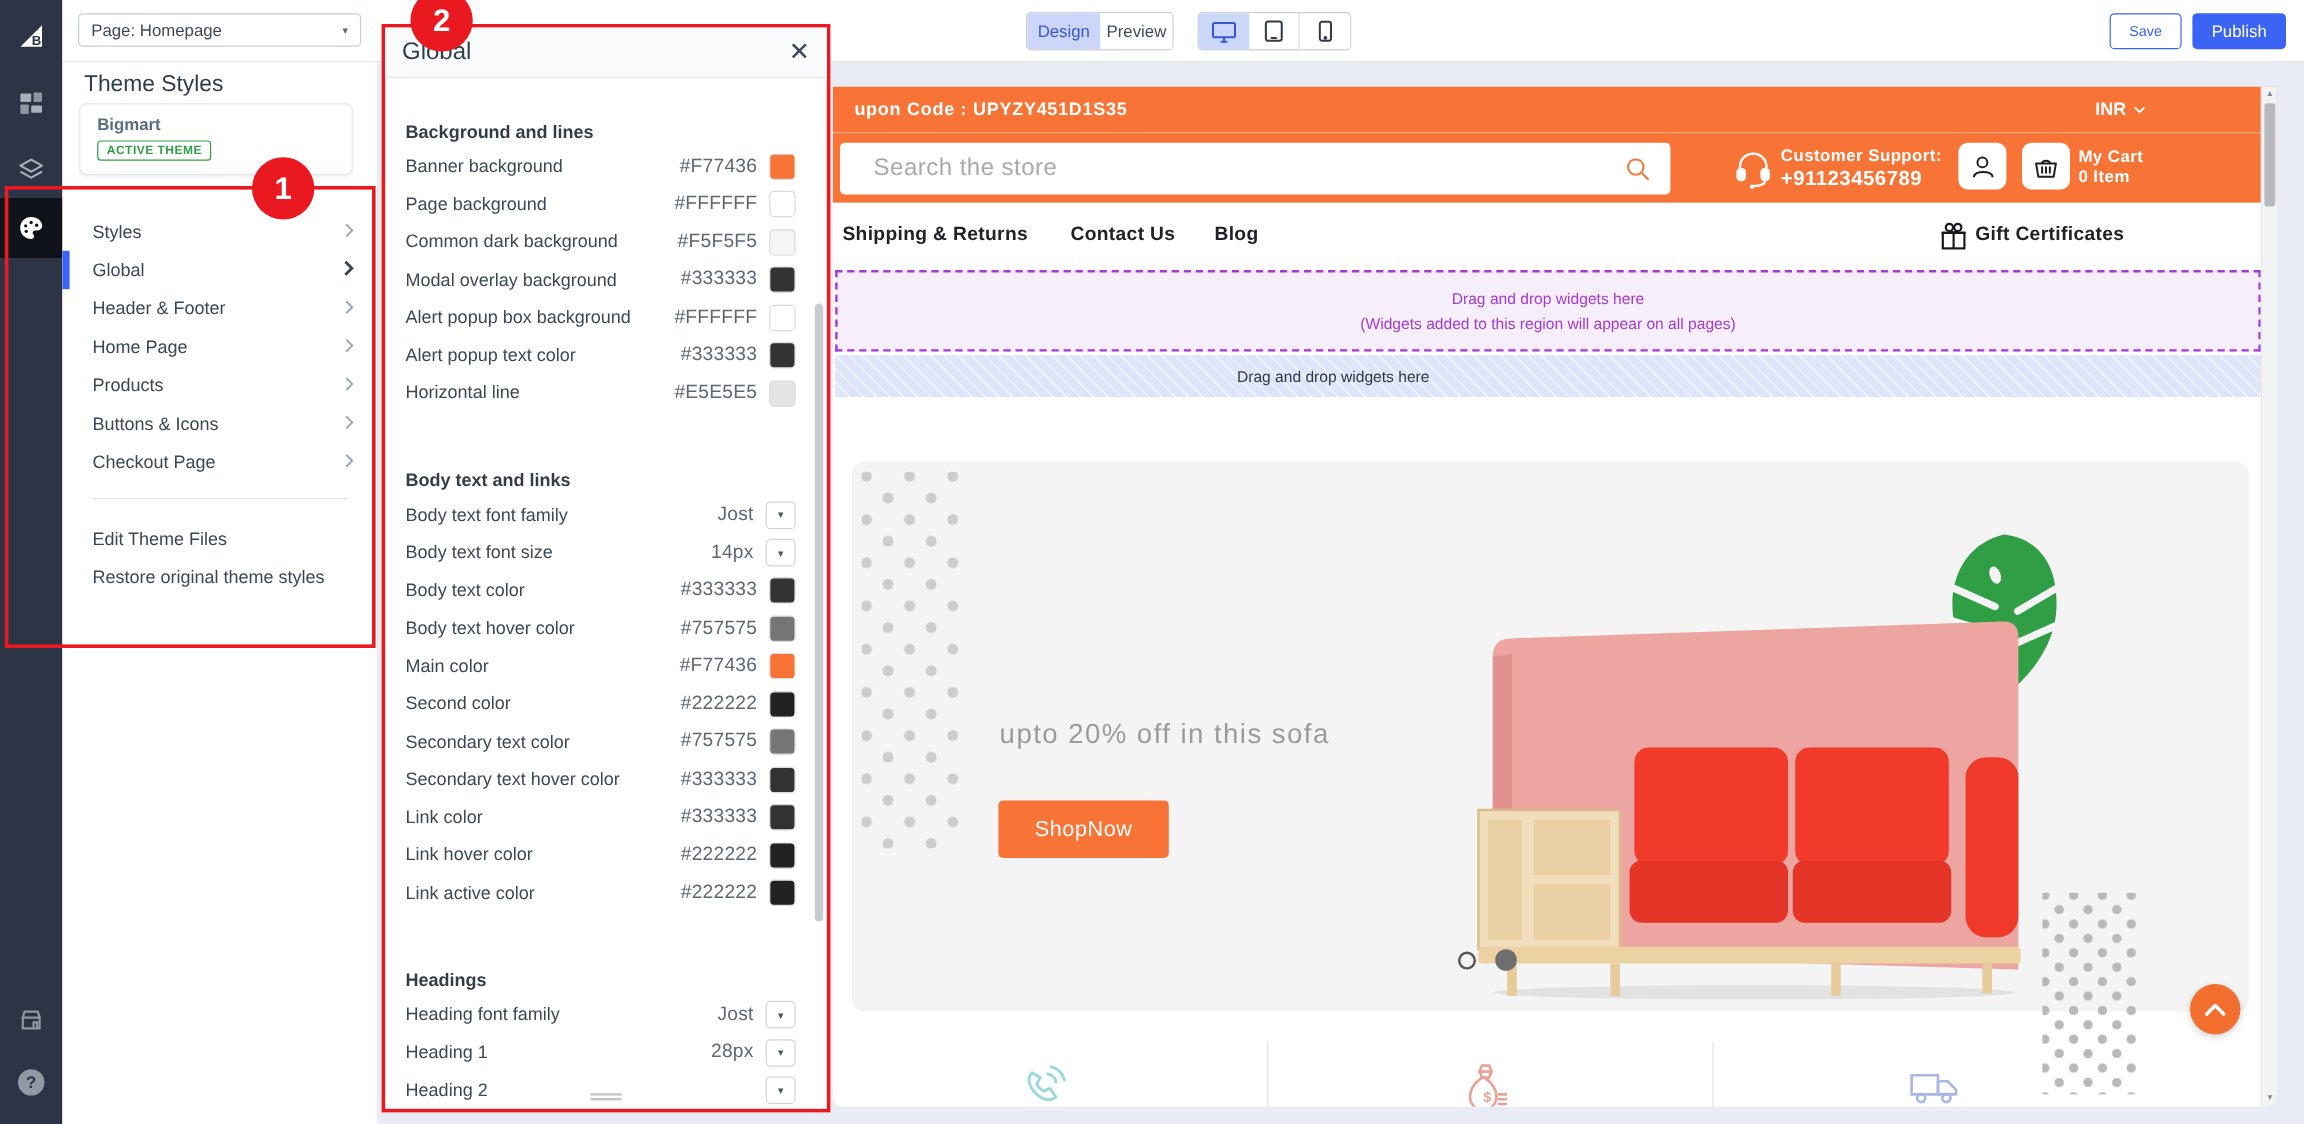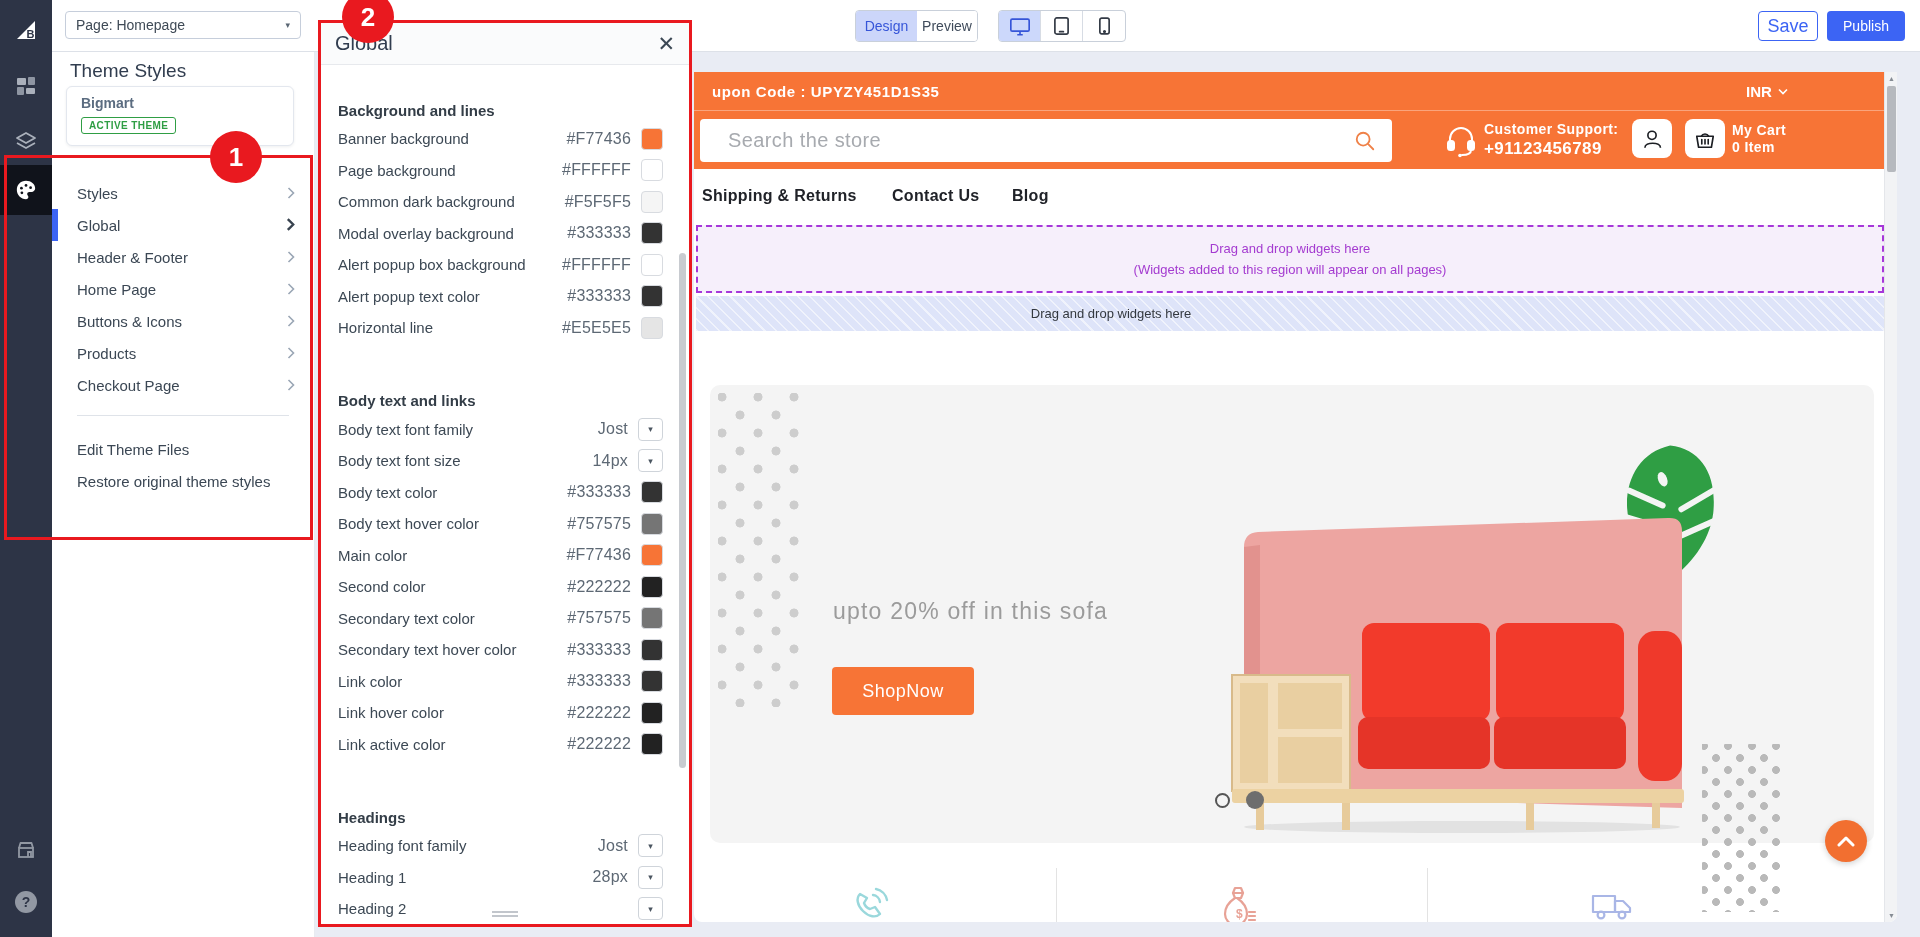--- a/index.html
+++ b/index.html
@@ -18,21 +18,21 @@
   .toolbar{left:52px;top:0;width:1868px;height:52px;background:#fff;border-bottom:1px solid #dde1e8;z-index:6}
   .pagesel{position:absolute;left:13px;top:11px;width:236px;height:28px;border:1px solid #c6cedb;border-radius:4px;background:#fff;display:flex;align-items:center;padding:0 10px;font-size:14px;color:#3f4a56;cursor:pointer}
   .pagesel .car{margin-left:auto;font-size:9px;color:#5a6673}
   .seg{position:absolute;top:10px;height:32px;display:flex;border:1px solid #c9d0da;border-radius:4px;overflow:hidden;background:#fff}
   .seg button{border:none;background:#fff;font-size:14px;color:#3f4b5b;cursor:pointer;font-family:inherit}
   .seg .on{background:#ccd6fa;color:#3655d8}
   .devgrp{left:946px;width:128px}
   .devgrp .cell{width:42px;display:flex;align-items:center;justify-content:center;border-right:1px solid #d7dce4}
   .devgrp .cell:last-child{border-right:none}
   .devgrp .sel{background:#ccd8fb}
-  .btn-save{position:absolute;left:1706px;top:11px;width:60px;height:30px;border:1px solid #3c64f4;background:#fff;color:#3c64f4;border-radius:4px;font-size:18px;cursor:pointer;font-family:inherit}
+  .btn-save{position:absolute;left:1706px;top:11px;width:60px;height:30px;border:1px solid #3c64f4;background:#fff;color:#3c64f4;border-radius:4px;font-size:12px;cursor:pointer;font-family:inherit}
   .btn-pub{position:absolute;left:1775px;top:11px;width:78px;height:30px;border:none;background:#3c64f4;color:#fff;border-radius:4px;font-size:14px;cursor:pointer;font-family:inherit}
 
   
   .sidepanel{left:52px;top:52px;width:263px;height:885px;background:#fff;border-right:1px solid #e8ebf0;z-index:6}
   .sp-title{position:absolute;left:18px;top:8px;font-size:19px;color:#313d4f}
   .sp-card{position:absolute;left:14px;top:34px;width:228px;height:60px;border:1px solid #e3e7ee;border-radius:6px;box-shadow:0 1px 3px rgba(40,50,70,.08);background:#fff}
   .sp-theme{position:absolute;left:14px;top:8px;font-size:14px;font-weight:bold;color:#5b6c80}
   .sp-badge{position:absolute;left:14px;top:30px;font-size:10px;font-weight:bold;letter-spacing:.4px;color:#2f9e44;border:1px solid #2f9e44;border-radius:3px;padding:2px 7px}
   .menu{position:absolute;left:0;top:125px;width:263px}
   .mi{height:32px;display:flex;align-items:center;padding:0 20px 0 25px;font-size:15px;color:#3b4754;cursor:pointer}
@@ -209,27 +209,27 @@
               <path d="M1.5 1 L6.5 6 L1.5 11"></path>
             </svg></span>
       </div>
       <div class="mi">
         <span>Home Page</span>
         <span class="chev"><svg width="8" height="12" viewBox="0 0 8 12" fill="none" stroke="#9aa6b5" stroke-width="1.6">
               <path d="M1.5 1 L6.5 6 L1.5 11"></path>
             </svg></span>
       </div>
       <div class="mi">
+        <span>Products</span>
+        <span class="chev"><svg width="8" height="12" viewBox="0 0 8 12" fill="none" stroke="#9aa6b5" stroke-width="1.6">
+              <path d="M1.5 1 L6.5 6 L1.5 11"></path>
+            </svg></span>
+      </div>
+      <div class="mi">
         <span>Buttons &amp; Icons</span>
-        <span class="chev"><svg width="8" height="12" viewBox="0 0 8 12" fill="none" stroke="#9aa6b5" stroke-width="1.6">
-              <path d="M1.5 1 L6.5 6 L1.5 11"></path>
-            </svg></span>
-      </div>
-      <div class="mi">
-        <span>Products</span>
         <span class="chev"><svg width="8" height="12" viewBox="0 0 8 12" fill="none" stroke="#9aa6b5" stroke-width="1.6">
               <path d="M1.5 1 L6.5 6 L1.5 11"></path>
             </svg></span>
       </div>
       <div class="mi">
         <span>Checkout Page</span>
         <span class="chev"><svg width="8" height="12" viewBox="0 0 8 12" fill="none" stroke="#9aa6b5" stroke-width="1.6">
               <path d="M1.5 1 L6.5 6 L1.5 11"></path>
             </svg></span>
       </div>
@@ -288,20 +288,30 @@
       <div class="carttxt">
         <div>My Cart</div>
         <div>0 Item</div>
       </div>
     </div>
 
     <div class="navrow">
       <span class="nav-it" style="left:8px">Shipping &amp; Returns</span>
       <span class="nav-it" style="left:198px">Contact Us</span>
       <span class="nav-it" style="left:318px">Blog</span>
+      <span class="nav-it" style="left:922px">
+        <svg width="24" height="26" viewBox="0 0 24 26" fill="none" stroke="#15181c" stroke-width="1.8" style="margin-right:6px">
+            <rect x="3" y="11" width="18" height="13"></rect>
+            <path d="M2 11 H22 M12 11 V24"></path>
+            <circle cx="8.5" cy="6.5" r="3"></circle>
+            <circle cx="15.5" cy="6.5" r="3"></circle>
+            <path d="M8.5 9.5 L12 11 L15.5 9.5"></path>
+          </svg>
+        <span>Gift Certificates</span>
+      </span>
     </div>
 
     <div class="pregion">
       <div class="inner">Drag and drop widgets here</div>
       <div class="inner">(Widgets added to this region will appear on all pages)</div>
     </div>
     <div class="bregion">
       <div class="inner">Drag and drop widgets here</div>
     </div>
 

